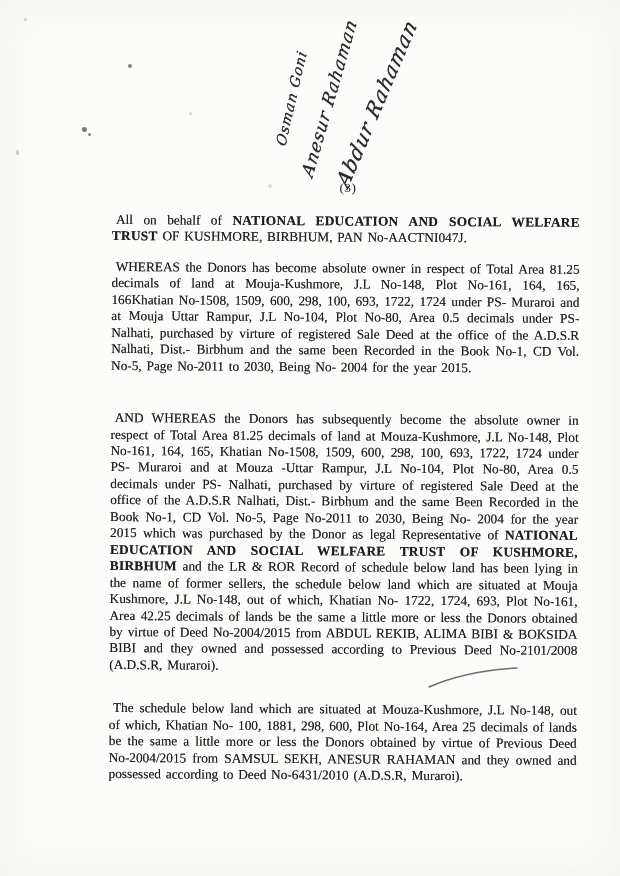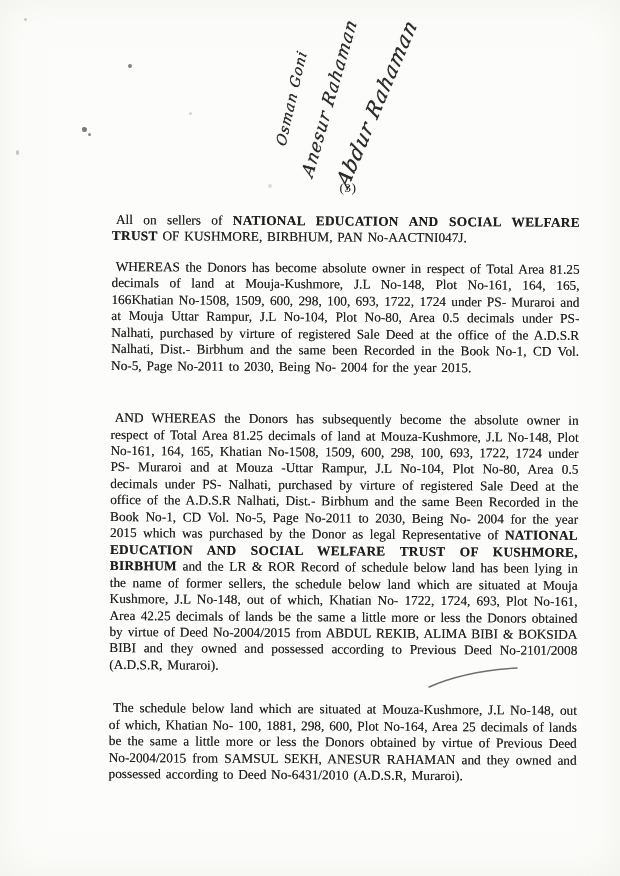--- a/index.html
+++ b/index.html
@@ -91,21 +91,21 @@
 <div class="page">
 
   <div class="signature sig-1">Osman Goni</div>
   <div class="signature sig-2">Anesur Rahaman</div>
   <div class="signature sig-3">Abdur Rahaman</div>
 
   <div class="page-number">(3)</div>
 
   <div class="content">
 
-    <p class="para-opening"><span>All on sellers of </span><span class="bold">NATIONAL EDUCATION AND SOCIAL WELFARE TRUST</span><span> OF KUSHMORE, BIRBHUM, PAN No-AACTNI047J.</span></p>
+    <p class="para-opening"><span>All on behalf of </span><span class="bold">NATIONAL EDUCATION AND SOCIAL WELFARE TRUST</span><span> OF KUSHMORE, BIRBHUM, PAN No-AACTNI047J.</span></p>
 
     <p class="para-whereas">WHEREAS the Donors has become absolute owner in respect of Total Area 81.25 decimals of land at Mouja-Kushmore, J.L No-148, Plot No-161, 164, 165, 166Khatian No-1508, 1509, 600, 298, 100, 693, 1722, 1724 under PS- Muraroi and at Mouja Uttar Rampur, J.L No-104, Plot No-80, Area 0.5 decimals under PS- Nalhati, purchased by virture of registered Sale Deed at the office of the A.D.S.R Nalhati, Dist.- Birbhum and the same been Recorded in the Book No-1, CD Vol. No-5, Page No-2011 to 2030, Being No- 2004 for the year 2015.</p>
 
     <p class="para-and-whereas"><span>AND WHEREAS the Donors has subsequently become the absolute owner in respect of Total Area 81.25 decimals of land at Mouza-Kushmore, J.L No-148, Plot No-161, 164, 165, Khatian No-1508, 1509, 600, 298, 100, 693, 1722, 1724 under PS- Muraroi and at Mouza -Uttar Rampur, J.L No-104, Plot No-80, Area 0.5 decimals under PS- Nalhati, purchased by virture of registered Sale Deed at the office of the A.D.S.R Nalhati, Dist.- Birbhum and the same Been Recorded in the Book No-1, CD Vol. No-5, Page No-2011 to 2030, Being No- 2004 for the year 2015 which was purchased by the Donor as legal Representative of </span><span class="bold">NATIONAL EDUCATION AND SOCIAL WELFARE TRUST OF KUSHMORE, BIRBHUM</span><span> and the LR &amp; ROR Record of schedule below land has been lying in the name of former sellers, the schedule below land which are situated at Mouja Kushmore, J.L No-148, out of which, Khatian No- 1722, 1724, 693, Plot No-161, Area 42.25 decimals of lands be the same a little more or less the Donors obtained by virtue of Deed No-2004/2015 from ABDUL REKIB, ALIMA BIBI &amp; BOKSIDA BIBI and they owned and possessed according to Previous Deed No-2101/2008 (A.D.S.R, Muraroi).</span></p>
 
     <p class="para-schedule">The schedule below land which are situated at Mouza-Kushmore, J.L No-148, out of which, Khatian No- 100, 1881, 298, 600, Plot No-164, Area 25 decimals of lands be the same a little more or less the Donors obtained by virtue of Previous Deed No-2004/2015 from SAMSUL SEKH, ANESUR RAHAMAN and they owned and possessed according to Deed No-6431/2010 (A.D.S.R, Muraroi).</p>
 
   </div>
 
   <svg class="stroke-svg" viewBox="0 0 100 28" xmlns="http://www.w3.org/2000/svg">

